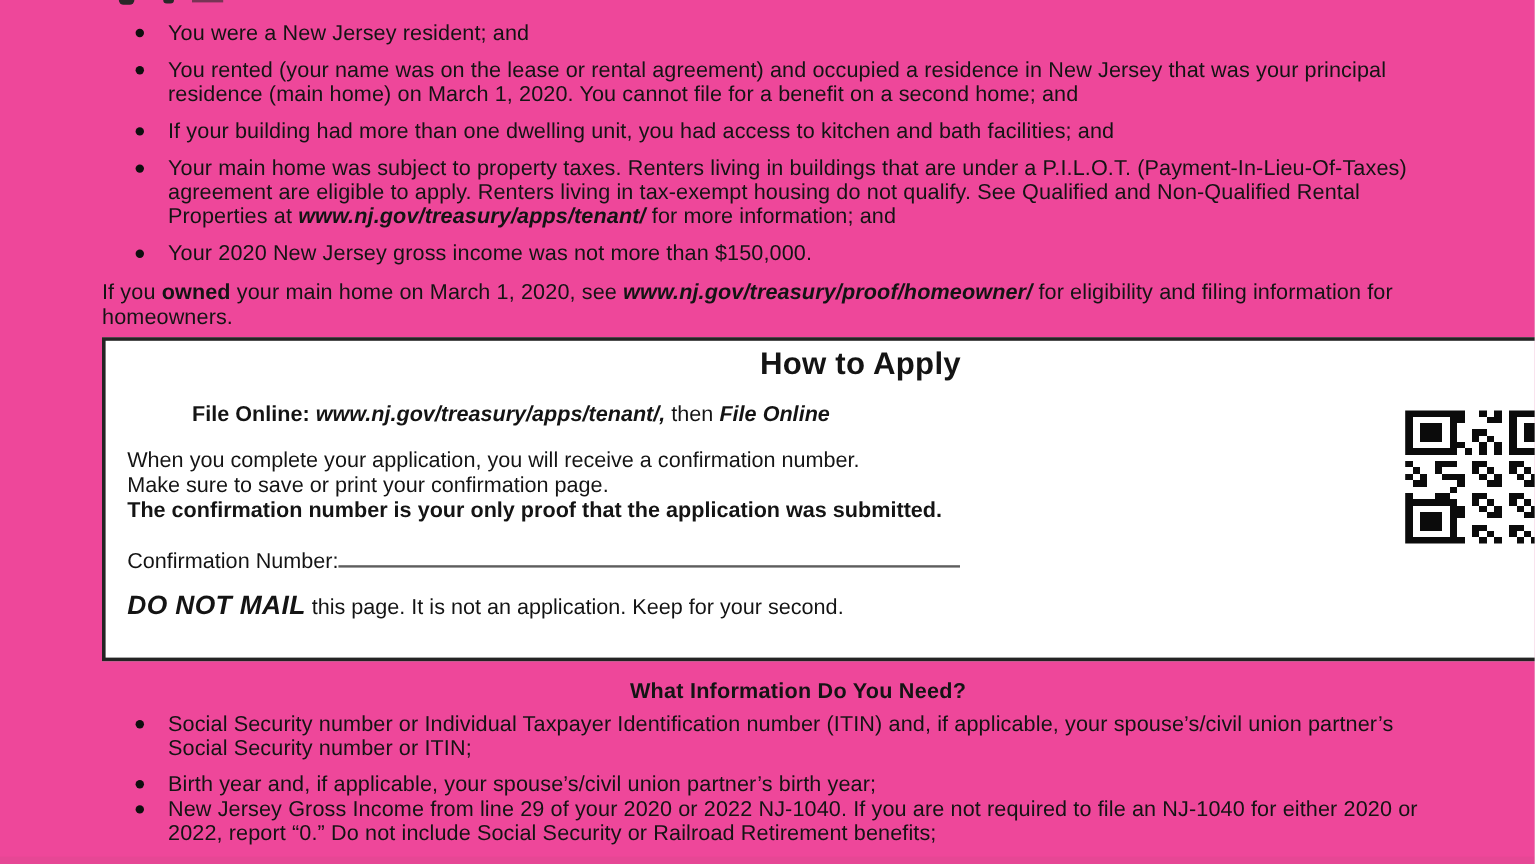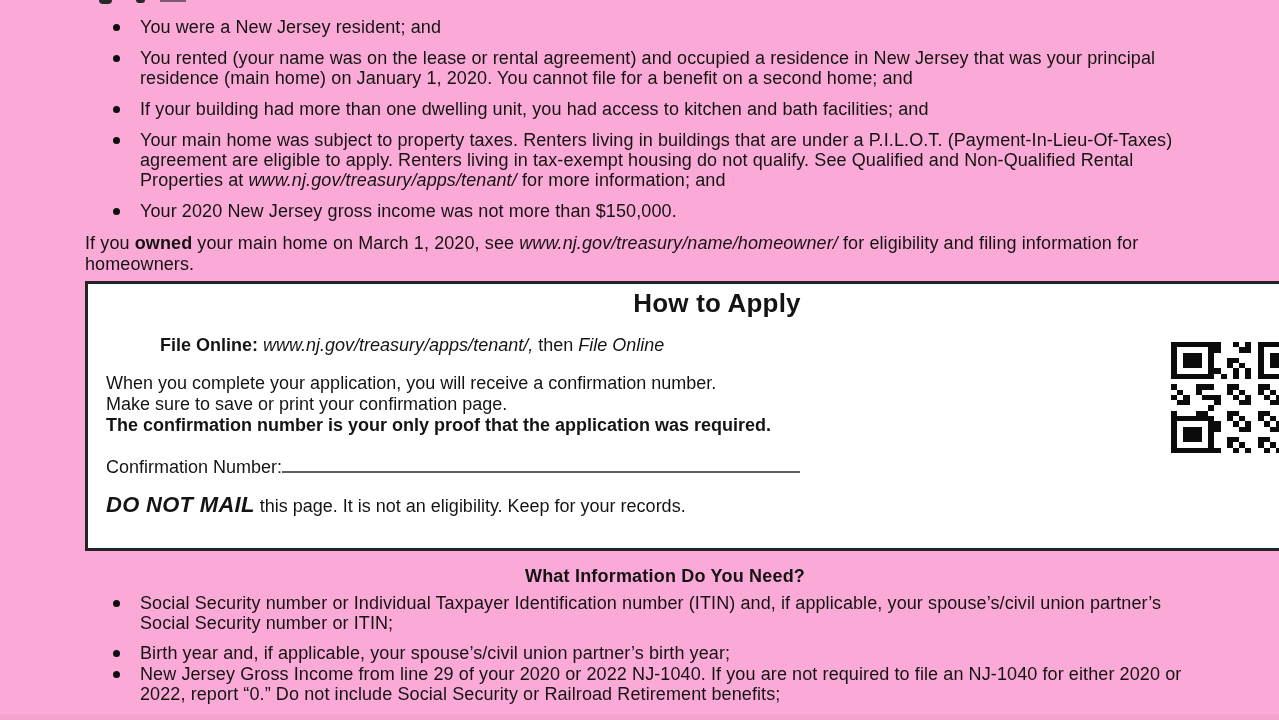--- a/index.html
+++ b/index.html
@@ -1,19 +1,19 @@
 <!DOCTYPE html>
 <html><head>
 <meta charset="utf-8">
 <style>
   html,body{margin:0;padding:0;background:#e9e9e9;}
   .page{
     position:relative;
     width:1279px;height:720px;
-    background:#f9a8d4;
+    background:#ec4899;
     overflow:hidden;
     font-family:"Liberation Sans","DejaVu Sans",sans-serif;
     color:#161616;
     filter:blur(0.35px) contrast(1.02);
     box-sizing:border-box;
     padding:0 34px 0 85px;
   }
   .frag{position:absolute;background:#2a2a2a;}
   .frag1{left:99px;top:0;width:13px;height:4px;border-radius:0 0 6px 6px;}
   .frag2{left:136px;top:0;width:9px;height:3px;border-radius:0 0 4px 4px;}
@@ -31,21 +31,21 @@
     content:"";position:absolute;left:28px;top:7px;
     width:7px;height:7px;border-radius:50%;background:#111;
   }
   ul.top-bullets{margin-top:17px;max-width:1110px;}
 
   .owned-note{
     margin:12px 0 0 0;
     font-size:18px;line-height:21px;letter-spacing:.1px;
     max-width:1120px;
   }
-  i{font-style:italic;}
+  i{font-style:italic;font-weight:bold;}
   b{font-weight:bold;}
 
   .apply-box{
     position:relative;
     margin-top:6px;
     width:1264px;
     height:270px;
     border:3px solid #262626;
     box-sizing:border-box;
     background:#fff;
@@ -101,66 +101,66 @@
 
   <span class="frag frag1"></span>
   <span class="frag frag2"></span>
   <span class="frag frag3"></span>
 
   <ul class="bullets top-bullets">
     <li>
       <span>You were a New Jersey resident; and</span>
     </li>
     <li>
-      <span>You rented (your name was on the lease or rental agreement) and occupied a residence in New Jersey that was your principal residence (main home) on January 1, 2020. You cannot file for a benefit on a second home; and</span>
+      <span>You rented (your name was on the lease or rental agreement) and occupied a residence in New Jersey that was your principal residence (main home) on March 1, 2020. You cannot file for a benefit on a second home; and</span>
     </li>
     <li>
       <span>If your building had more than one dwelling unit, you had access to kitchen and bath facilities; and</span>
     </li>
     <li>
       <span>Your main home was subject to property taxes. Renters living in buildings that are under a P.I.L.O.T. (Payment-In-Lieu-Of-Taxes) agreement are eligible to apply. Renters living in tax-exempt housing do not qualify. See Qualified and Non-Qualified Rental Properties at</span>
       <i>www.nj.gov/treasury/apps/tenant/</i>
       <span>for more information; and</span>
     </li>
     <li>
       <span>Your 2020 New Jersey gross income was not more than $150,000.</span>
     </li>
   </ul>
 
   <p class="owned-note">
     <span>If you</span>
     <b>owned</b>
     <span>your main home on March 1, 2020, see</span>
-    <i>www.nj.gov/treasury/name/homeowner/</i>
+    <i>www.nj.gov/treasury/proof/homeowner/</i>
     <span>for eligibility and filing information for homeowners.</span>
   </p>
 
   <div class="apply-box">
     <div class="box-title">How to Apply</div>
 
     <div class="file-line">
       <b>File Online:</b>
       <i>www.nj.gov/treasury/apps/tenant/,</i>
       <span>then</span>
       <i>File Online</i>
     </div>
 
     <div class="box-para">
       <div>When you complete your application, you will receive a confirmation number.</div>
       <div>Make sure to save or print your confirmation page.</div>
-      <div><b>The confirmation number is your only proof that the application was required.</b></div>
+      <div><b>The confirmation number is your only proof that the application was submitted.</b></div>
     </div>
 
     <div class="conf-line">
       <span>Confirmation Number:</span><span class="conf-underline"></span>
     </div>
 
     <div class="dnm-line">
       <b>DO NOT MAIL</b>
-      <span>this page. It is not an eligibility. Keep for your records.</span>
+      <span>this page. It is not an application. Keep for your second.</span>
     </div>
 
     <svg id="qr" class="qr" width="130" height="111" viewBox="0 0 21 21" preserveAspectRatio="none" shape-rendering="crispEdges" aria-label="QR code linking to www.nj.gov/treasury/apps/tenant/">
         <rect x="0" y="0" width="1" height="1" fill="#0d0d0d"></rect>
         <rect x="1" y="0" width="1" height="1" fill="#0d0d0d"></rect>
         <rect x="2" y="0" width="1" height="1" fill="#0d0d0d"></rect>
         <rect x="3" y="0" width="1" height="1" fill="#0d0d0d"></rect>
         <rect x="4" y="0" width="1" height="1" fill="#0d0d0d"></rect>
         <rect x="5" y="0" width="1" height="1" fill="#0d0d0d"></rect>
         <rect x="6" y="0" width="1" height="1" fill="#0d0d0d"></rect>

